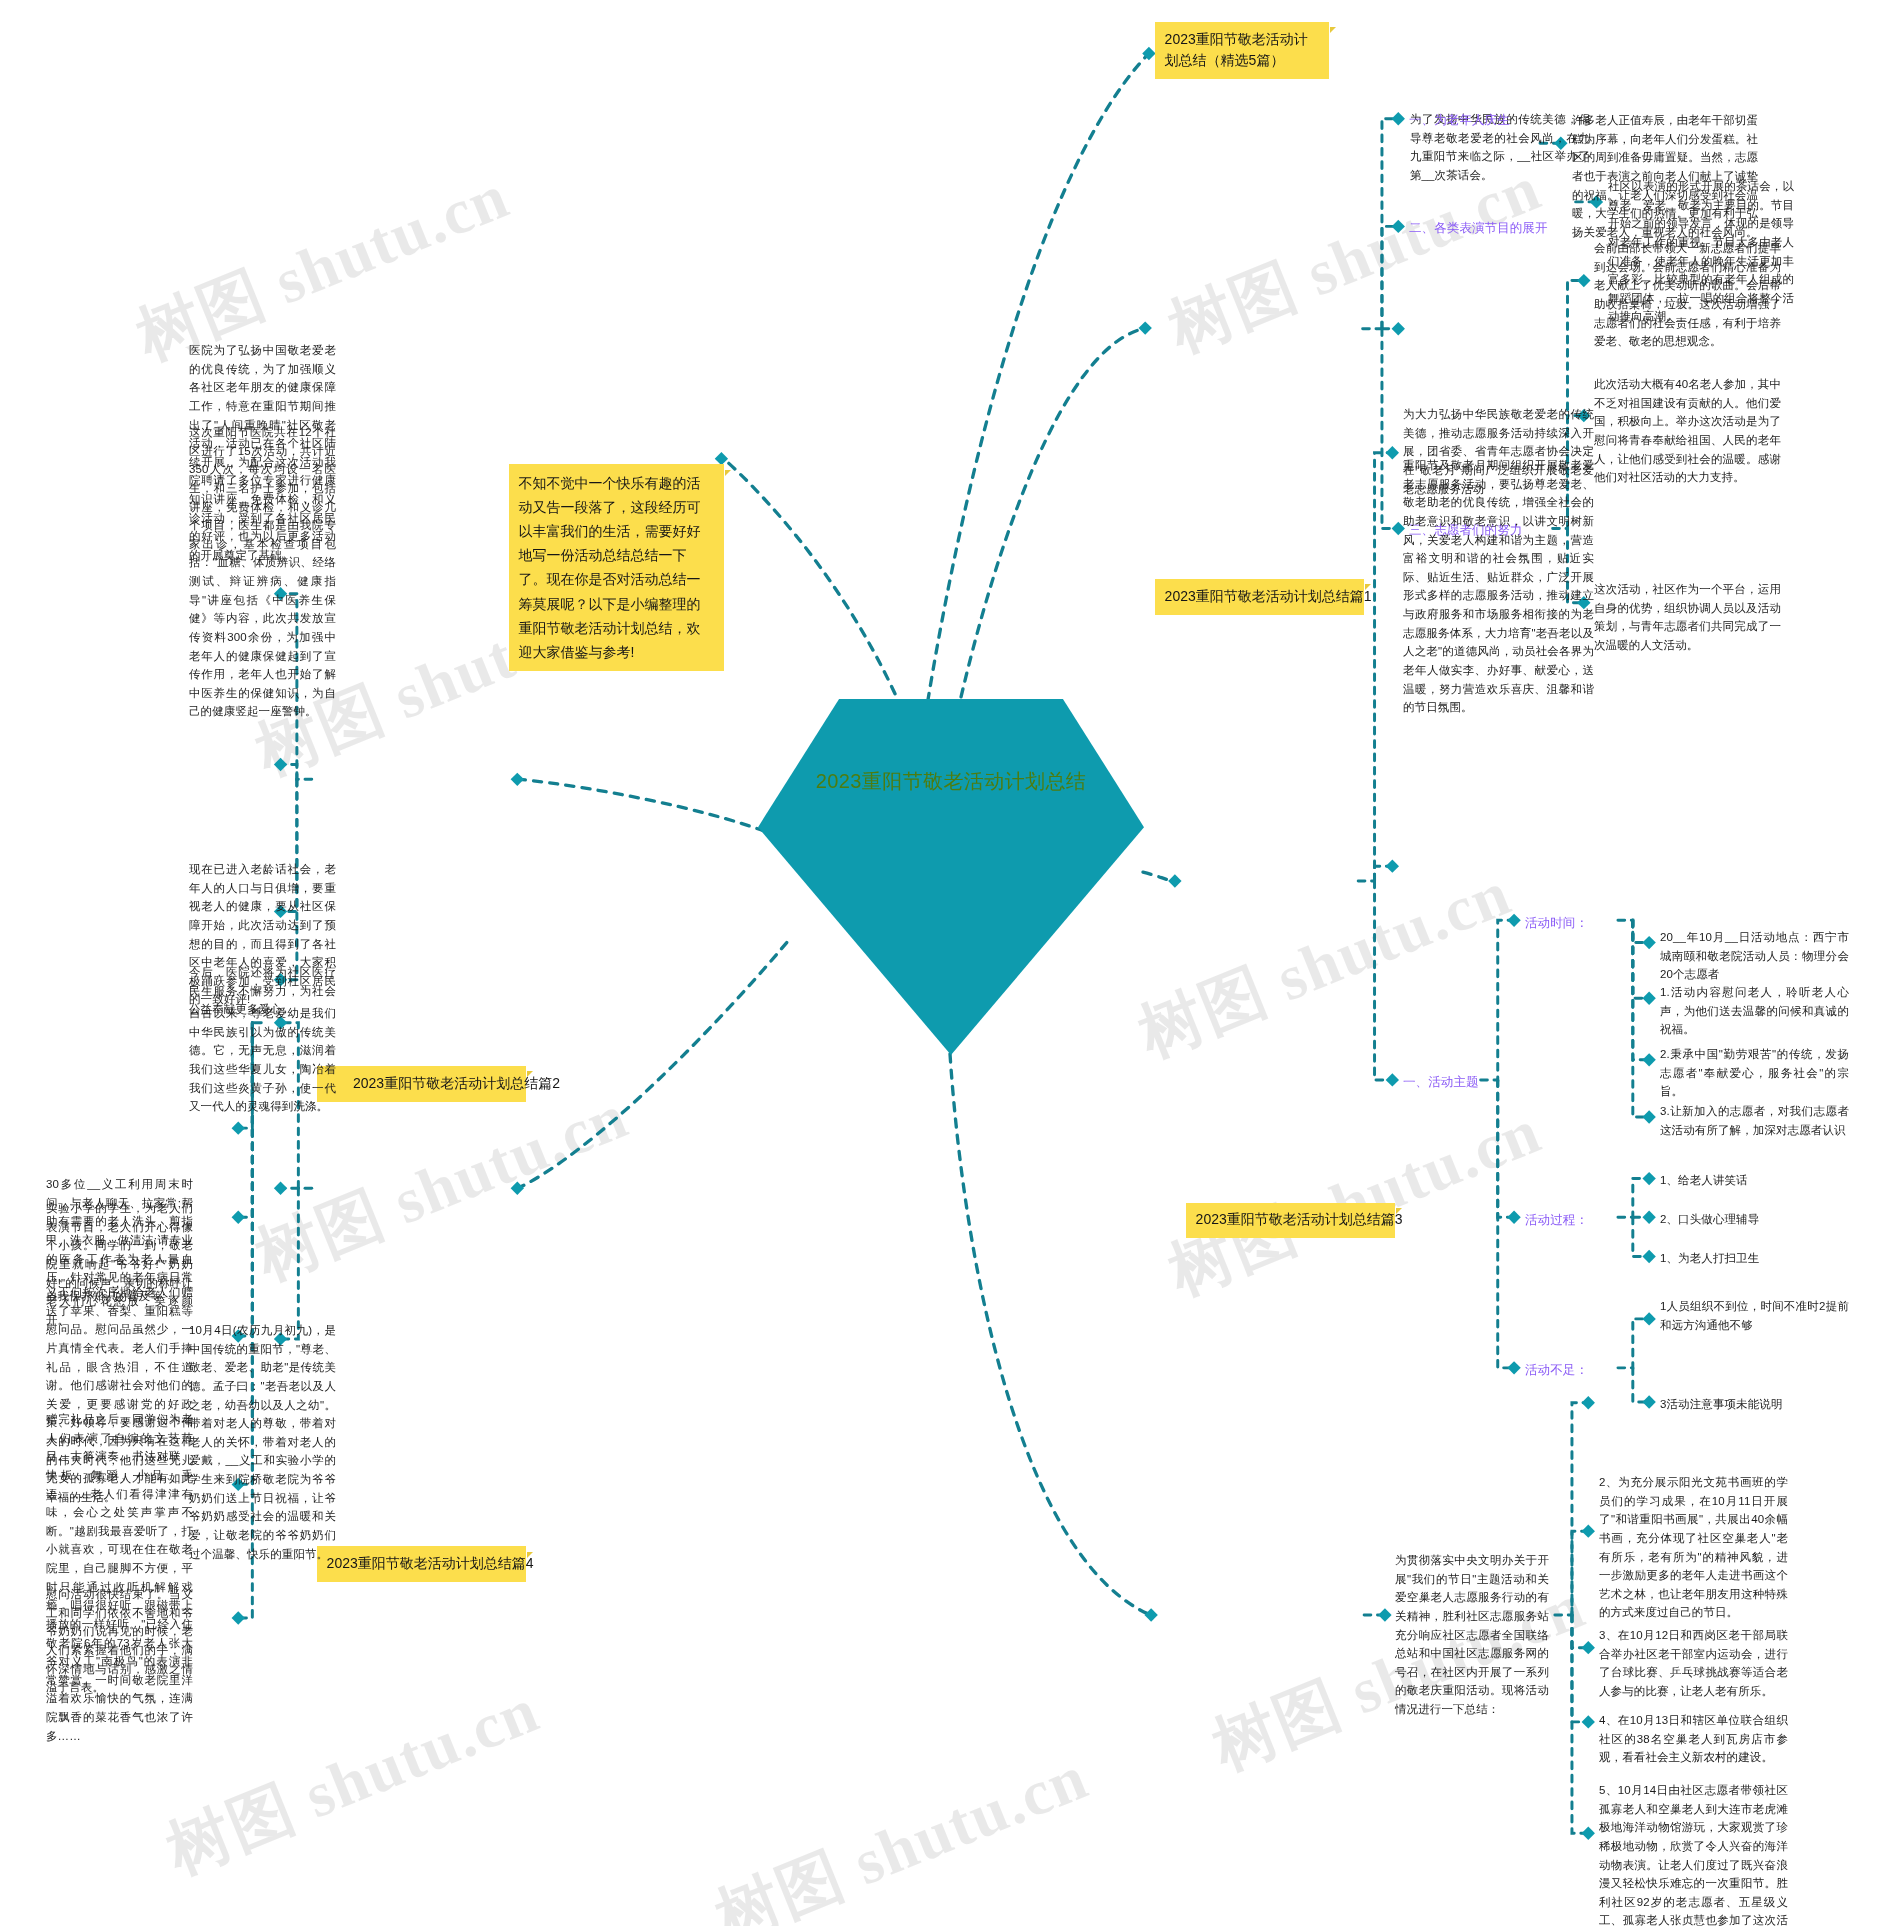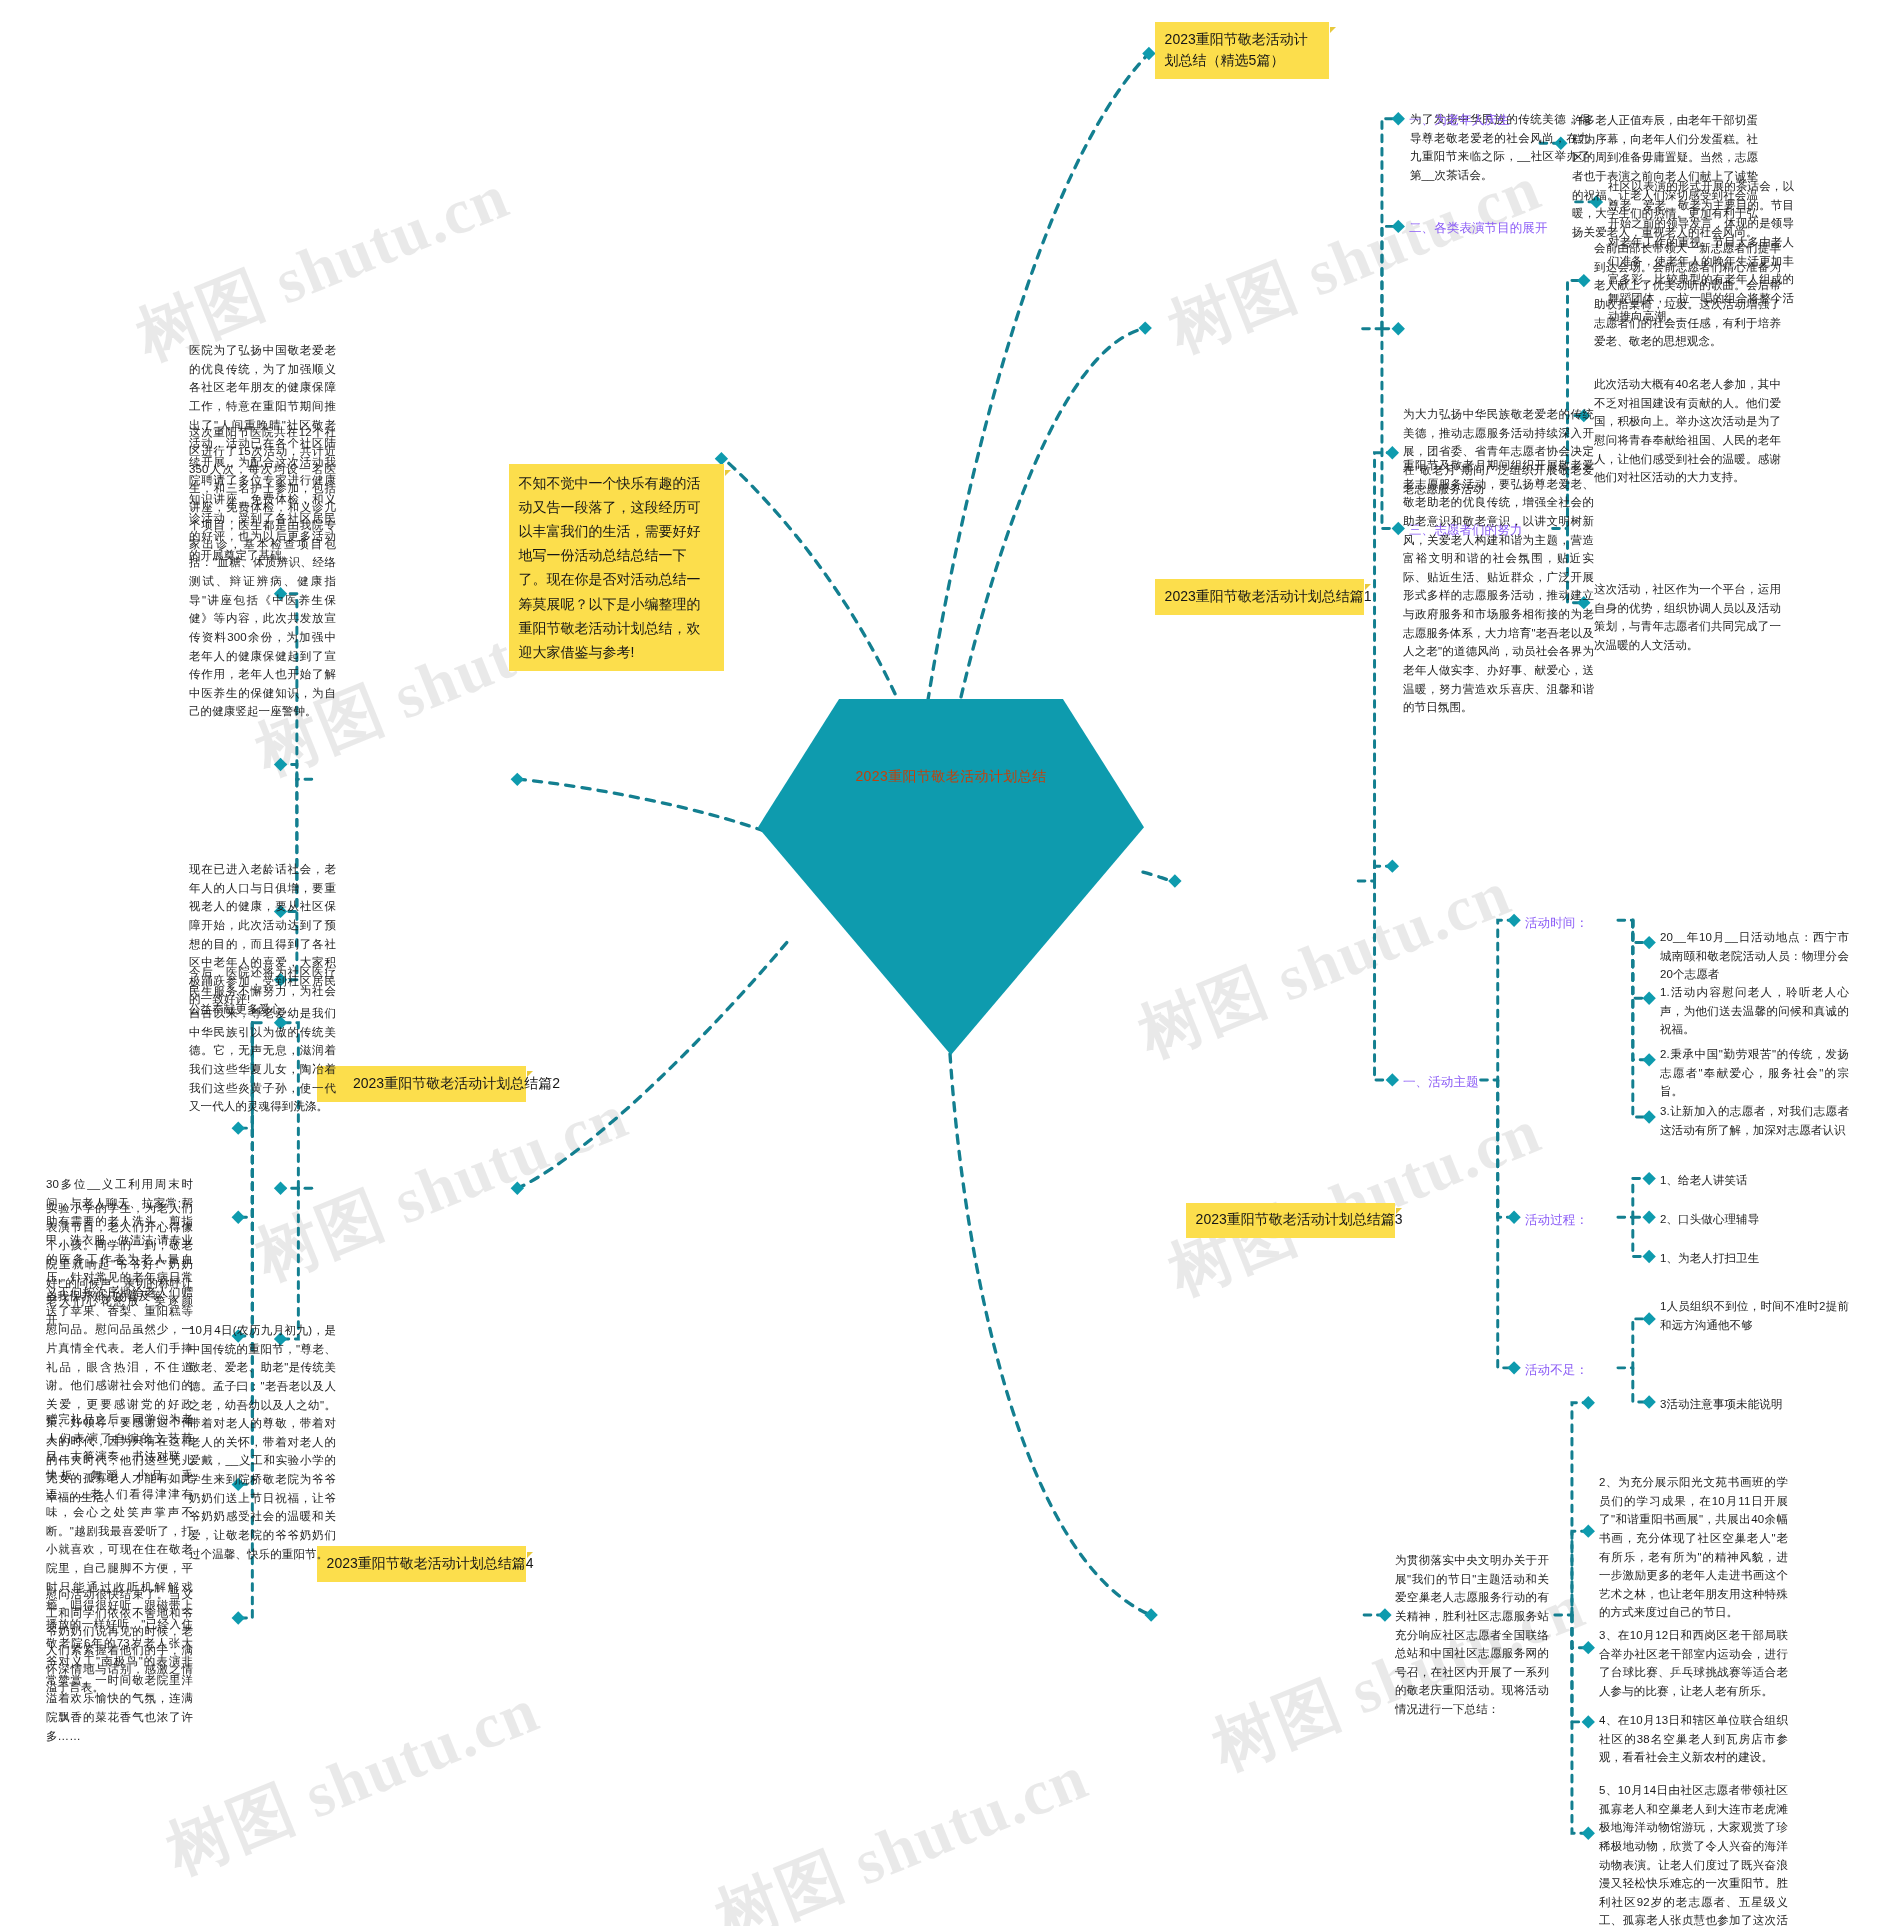--- a/index.html
+++ b/index.html
@@ -71,22 +71,22 @@
   }
   #center-poly {
     width:100%; height:100%;
     background: #0E9BAE;
     clip-path: polygon(21% 0%, 79% 0%, 100% 36%, 50% 100%, 0% 36%);
   }
   #center-label {
     position:absolute;
     left:0; right:0; top: 68px;
     text-align:center;
-    color:#c2410c;
-    font-size: 14px;
+    color:#4d7c0f;
+    font-size: 20px;
     line-height:1.42;
     font-weight: 400;
     letter-spacing: 0.4px;
   }
 
   
 </style>
 </head>
 <body>
 

